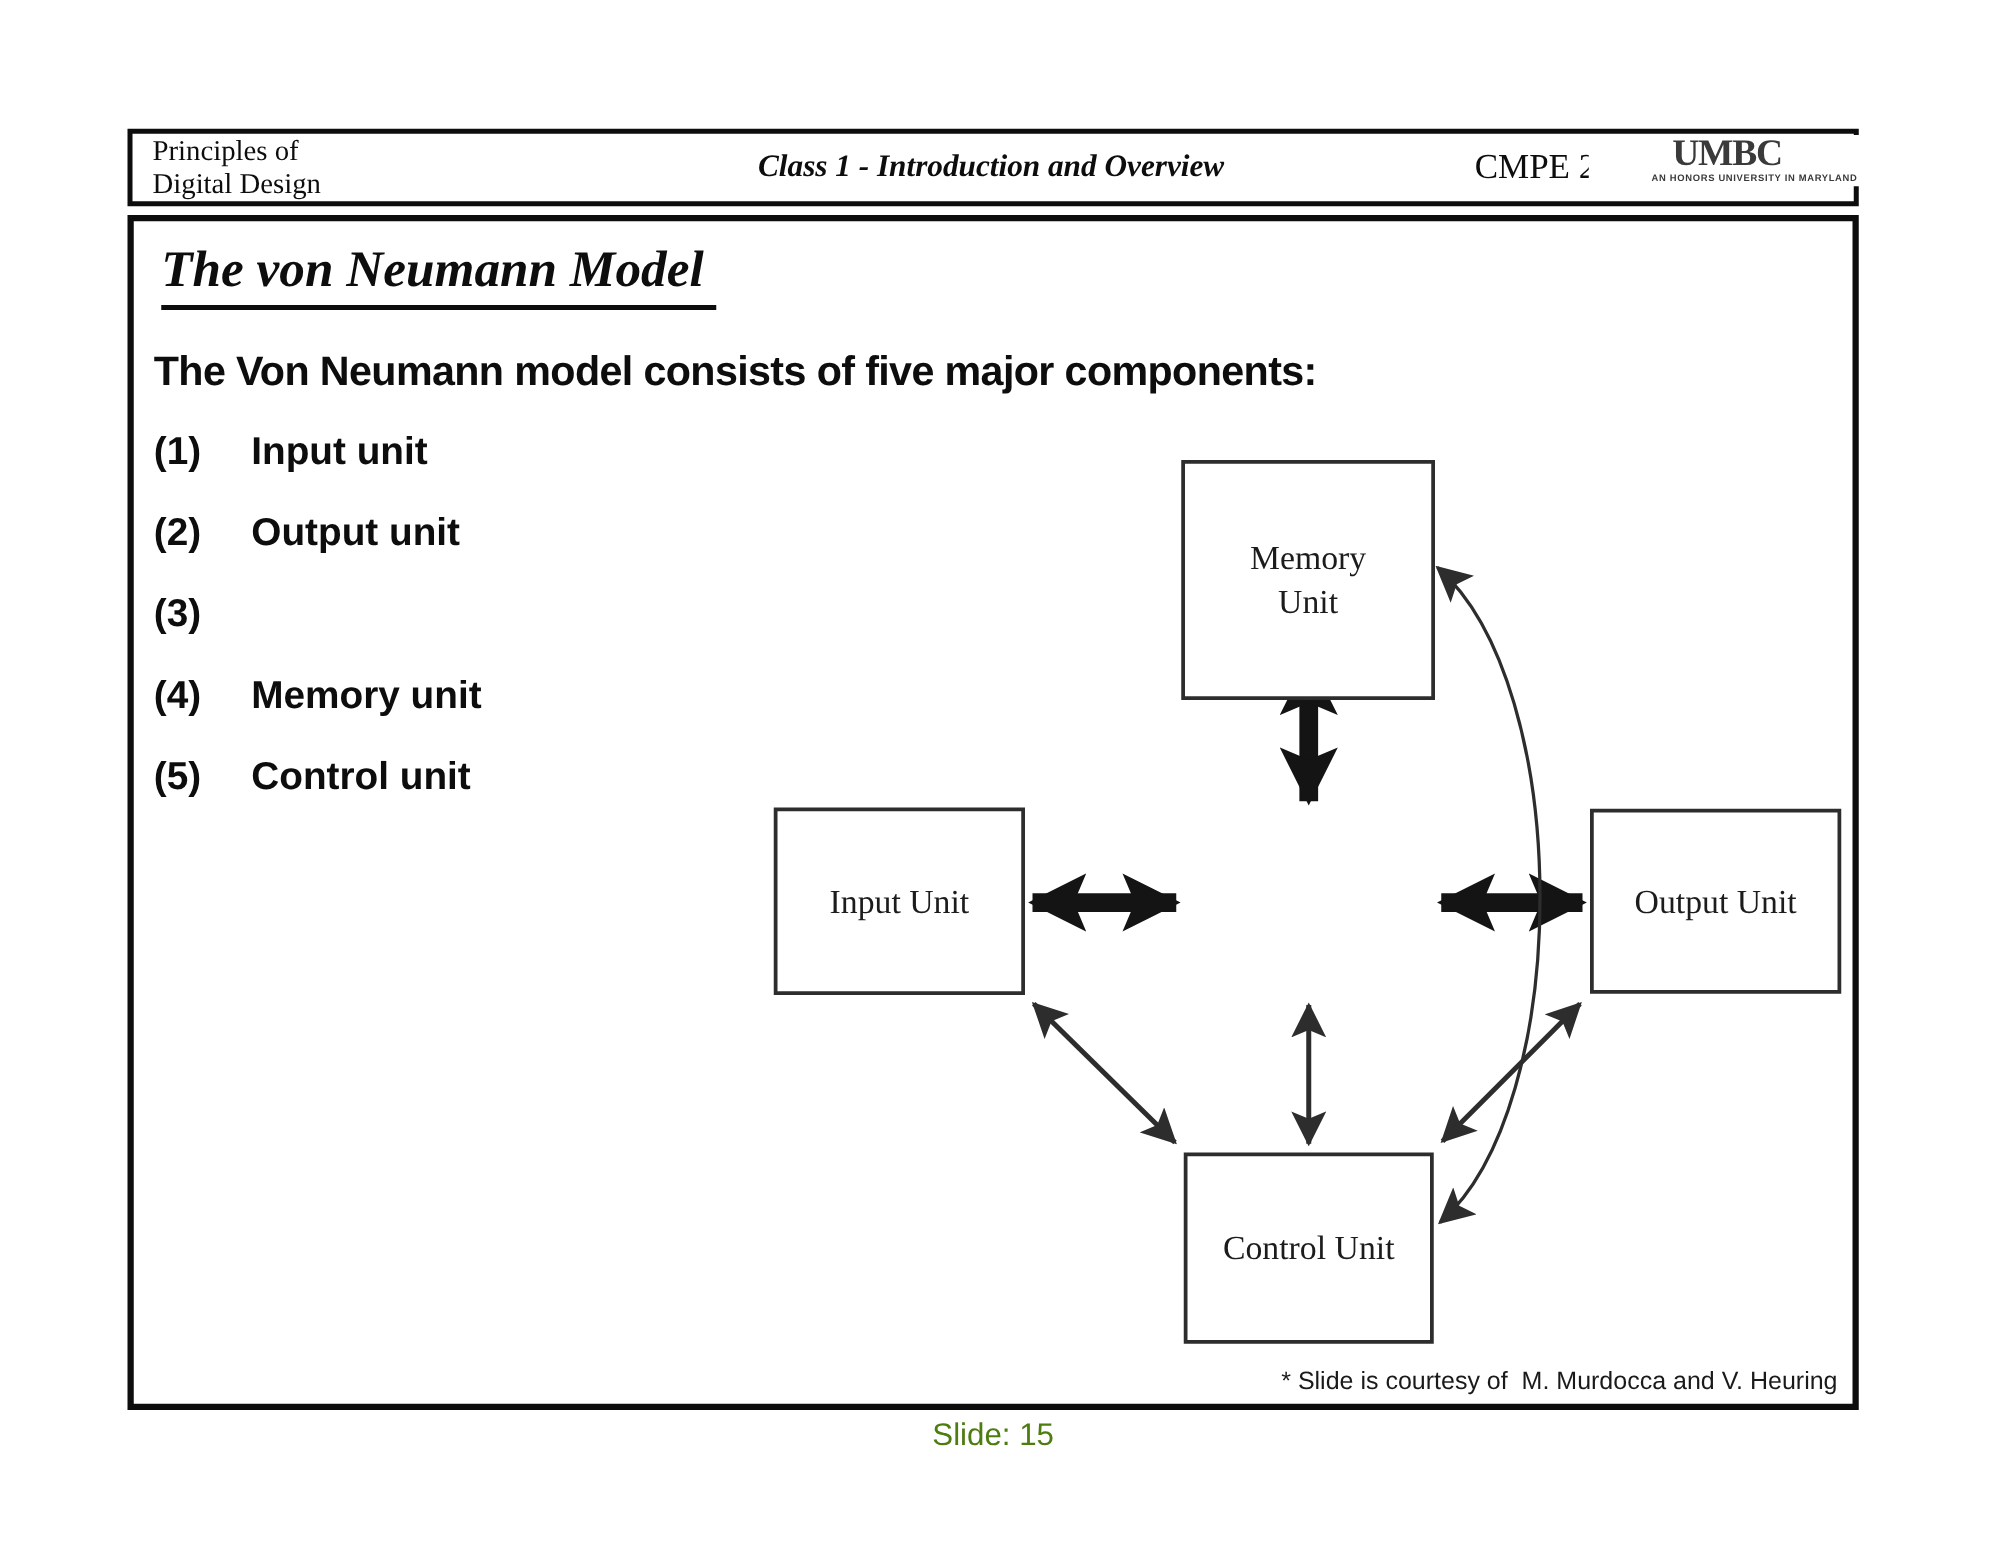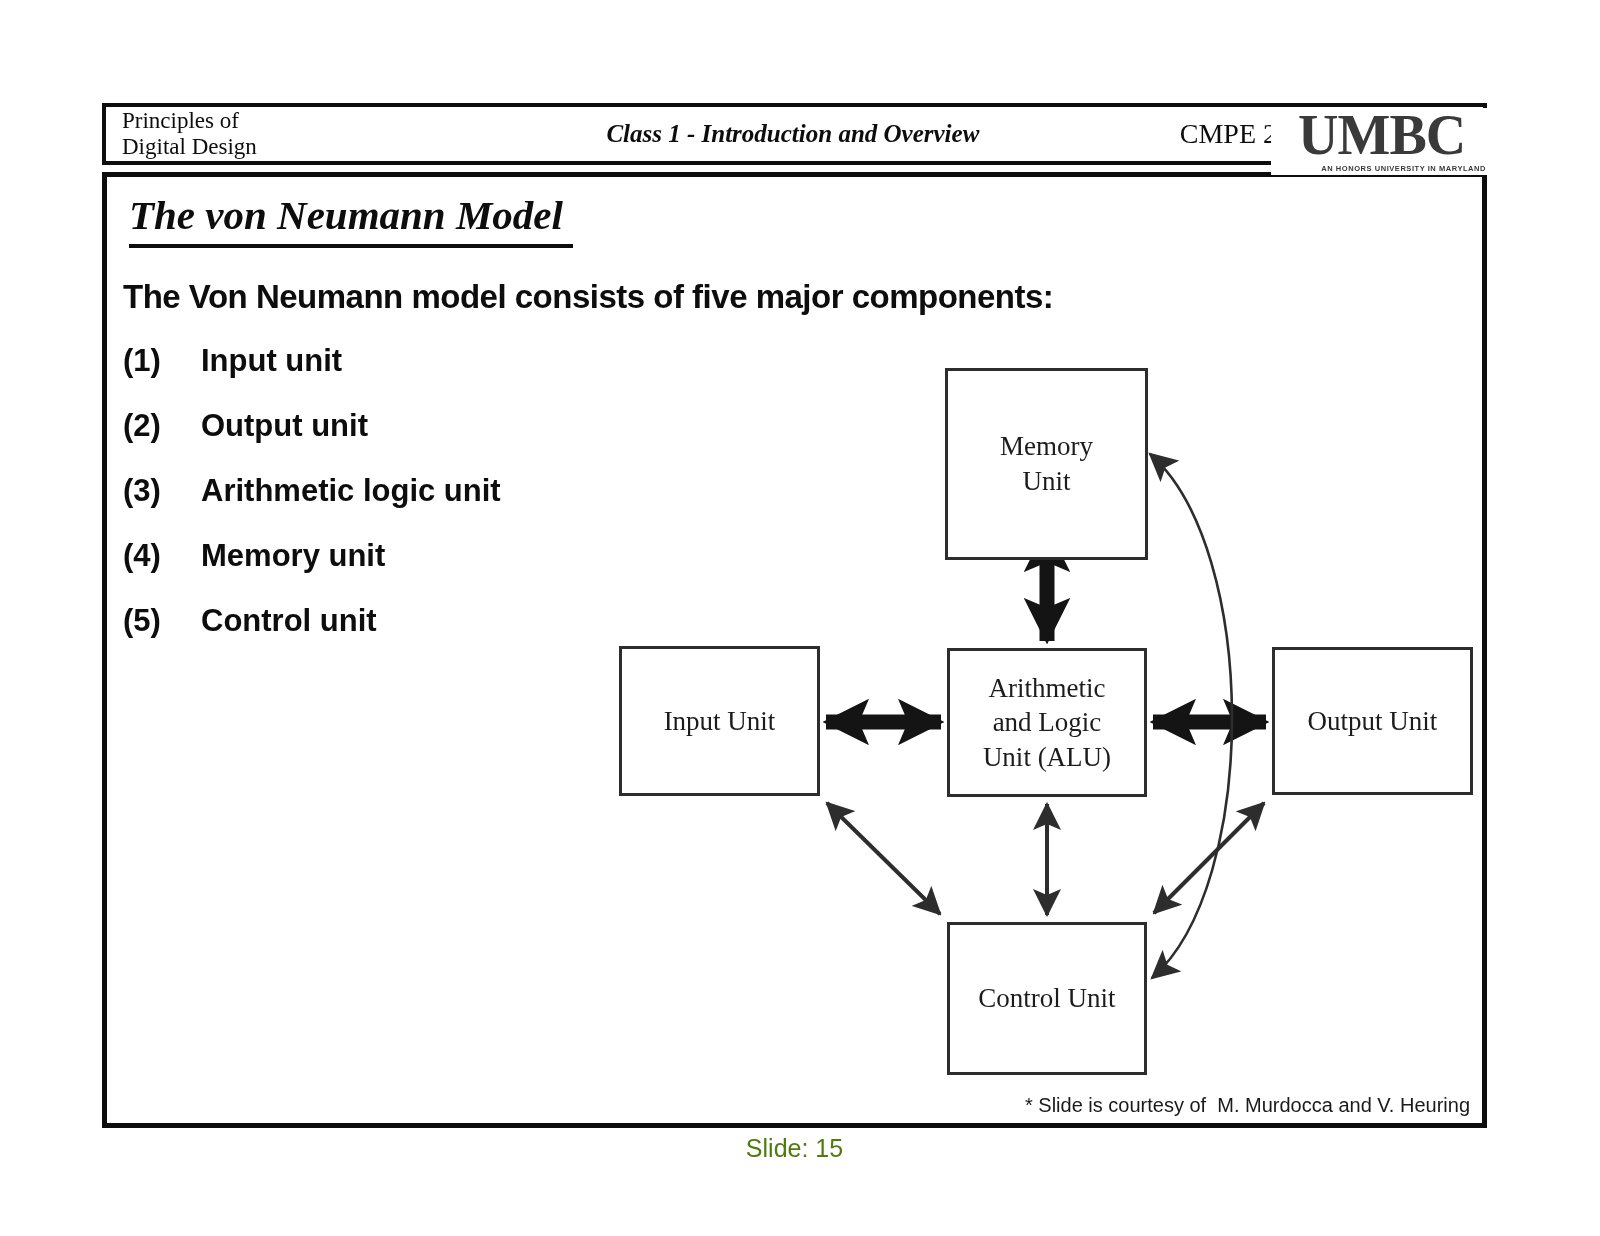--- a/index.html
+++ b/index.html
@@ -22,21 +22,21 @@
   }
   .course-code{
     font-family:"Liberation Serif",serif;font-size:28px;color:#0d0d0d;
     margin-right:178px;white-space:nowrap;
   }
   .umbc-logo{
     position:absolute;right:-6px;top:1px;background:#fff;z-index:3;
     padding:0 3px 2px 6px;text-align:center;
   }
   .umbc-word{
-    font-family:"Liberation Serif",serif;font-weight:bold;font-size:56px;
+    font-family:"Liberation Serif",serif;font-weight:bold;font-size:30px;
     line-height:0.98;letter-spacing:-1px;color:#3a3a3a;
   }
   .umbc-tagline{
     font-family:"Liberation Sans",sans-serif;font-weight:bold;font-size:7.5px;
     letter-spacing:0.55px;color:#3a3a3a;white-space:nowrap;margin-top:1px;margin-left:44px;
   }
 
   
   .main-box{
     position:absolute;left:102px;top:172px;width:1385px;height:956px;
@@ -110,21 +110,20 @@
     <div class="component-row">
       <span class="component-num">(1)</span>
       <span>Input unit</span>
     </div>
     <div class="component-row">
       <span class="component-num">(2)</span>
       <span>Output unit</span>
     </div>
     <div class="component-row">
       <span class="component-num">(3)</span>
-      <span>Arithmetic logic unit</span>
     </div>
     <div class="component-row">
       <span class="component-num">(4)</span>
       <span>Memory unit</span>
     </div>
     <div class="component-row">
       <span class="component-num">(5)</span>
       <span>Control unit</span>
     </div>
   </div>
@@ -159,25 +158,20 @@
 
   <div class="dbox" id="box-memory">
     <div>Memory</div>
     <div>Unit</div>
   </div>
 
   <div class="dbox" id="box-input">
     <div>Input Unit</div>
   </div>
 
-  <div class="dbox" id="box-alu">
-    <div>Arithmetic</div>
-    <div>and Logic</div>
-    <div>Unit (ALU)</div>
-  </div>
 
   <div class="dbox" id="box-output">
     <div>Output Unit</div>
   </div>
 
   <div class="dbox" id="box-control">
     <div>Control Unit</div>
   </div>
 
   <div class="attribution">* Slide is courtesy of  M. Murdocca and V. Heuring</div>

